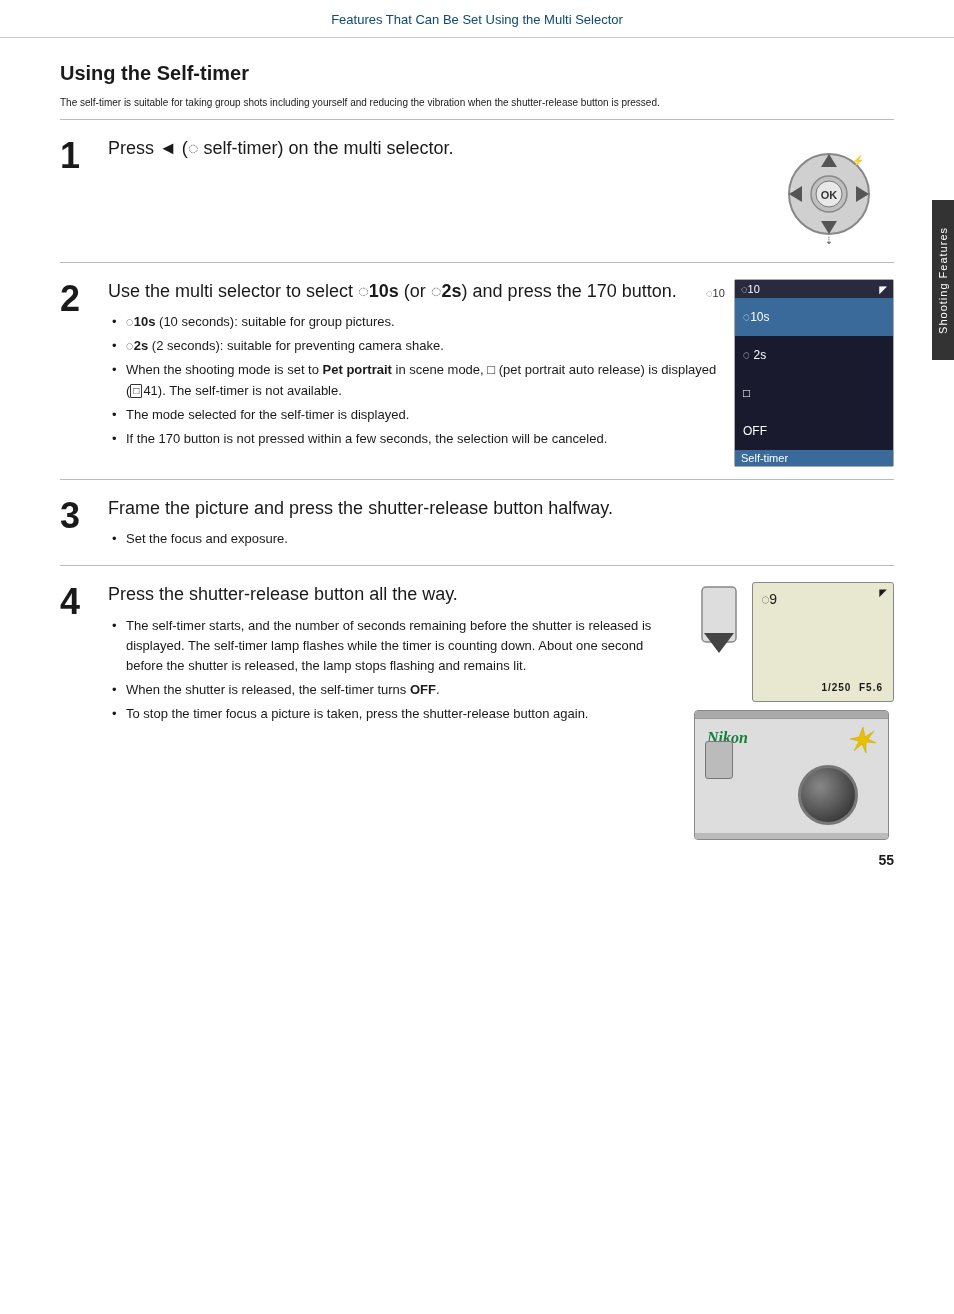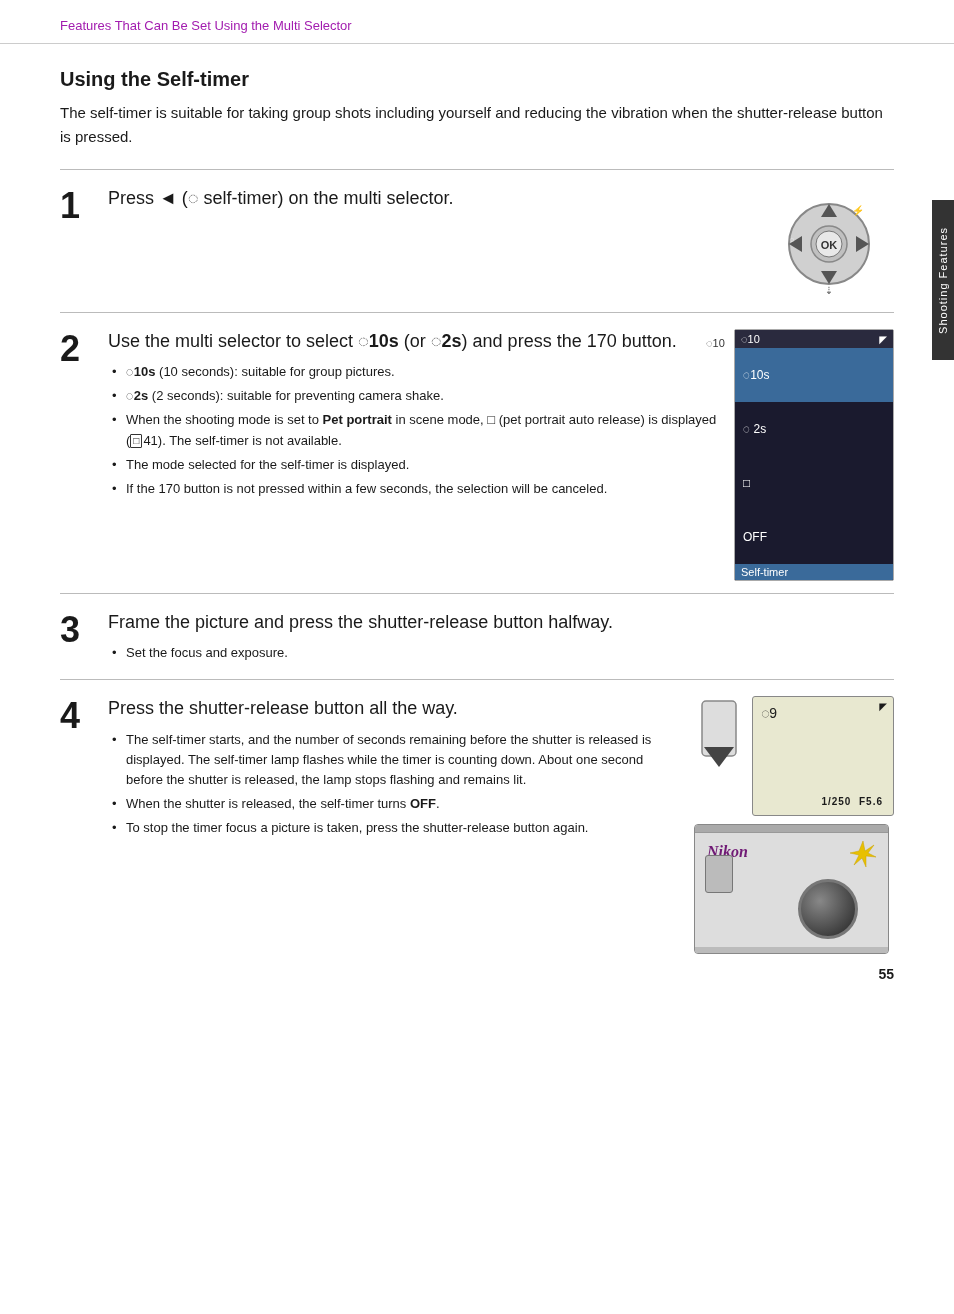--- a/index.html
+++ b/index.html
@@ -6,39 +6,39 @@
     body {
       font-family: 'Arial', sans-serif;
       background: #ffffff;
       color: #1a1a1a;
       width: 954px;
       min-height: 1314px;
       padding: 0;
       position: relative;
     }
     .page-header {
-      text-align: left;
+      text-align: center;
       font-size: 13px;
-      color: #a21caf;
-      padding: 18px 60px 10px 60px;
+      color: #0c4a6e;
+      padding: 12px 60px 10px 60px;
       border-bottom: 1px solid #ccc;
     }
     .main-content {
       padding: 24px 60px 40px 60px;
       position: relative;
     }
     .page-title {
       font-size: 20px;
       font-weight: bold;
       margin-bottom: 10px;
     }
     .intro-text {
-      font-size: 15px;
+      font-size: 10px;
       line-height: 1.6;
-      margin-bottom: 20px;
+      margin-bottom: 8px;
     }
     .intro-text2 {
       font-size: 13.5px;
       line-height: 1.6;
       margin-bottom: 18px;
     }
     .step-block {
       border-top: 1px solid #bbb;
       padding: 16px 0 12px 0;
       display: flex;
@@ -119,21 +119,21 @@
     }
     .selftimer-menu-header {
       background: #2a2a3e;
       padding: 3px 6px;
       display: flex;
       align-items: center;
       font-size: 11px;
       gap: 4px;
     }
     .selftimer-menu-row {
-      padding: 20px 8px;
+      padding: 12px 8px;
       font-size: 12px;
       display: flex;
       align-items: center;
       gap: 4px;
     }
     .selftimer-menu-row.selected {
       background: #3a6a9a;
     }
     .selftimer-menu-footer {
       background: #3a6a9a;
@@ -205,21 +205,21 @@
       position: relative;
       overflow: hidden;
     }
     .camera-brand {
       position: absolute;
       top: 18px;
       left: 12px;
       font-size: 16px;
       font-style: italic;
       font-weight: bold;
-      color: #701a75;
+      color: #15803d;
       font-family: Georgia, serif;
     }
     .camera-lens {
       position: absolute;
       bottom: 14px;
       right: 30px;
       width: 60px;
       height: 60px;
       border-radius: 50%;
       border: 3px solid #777;

